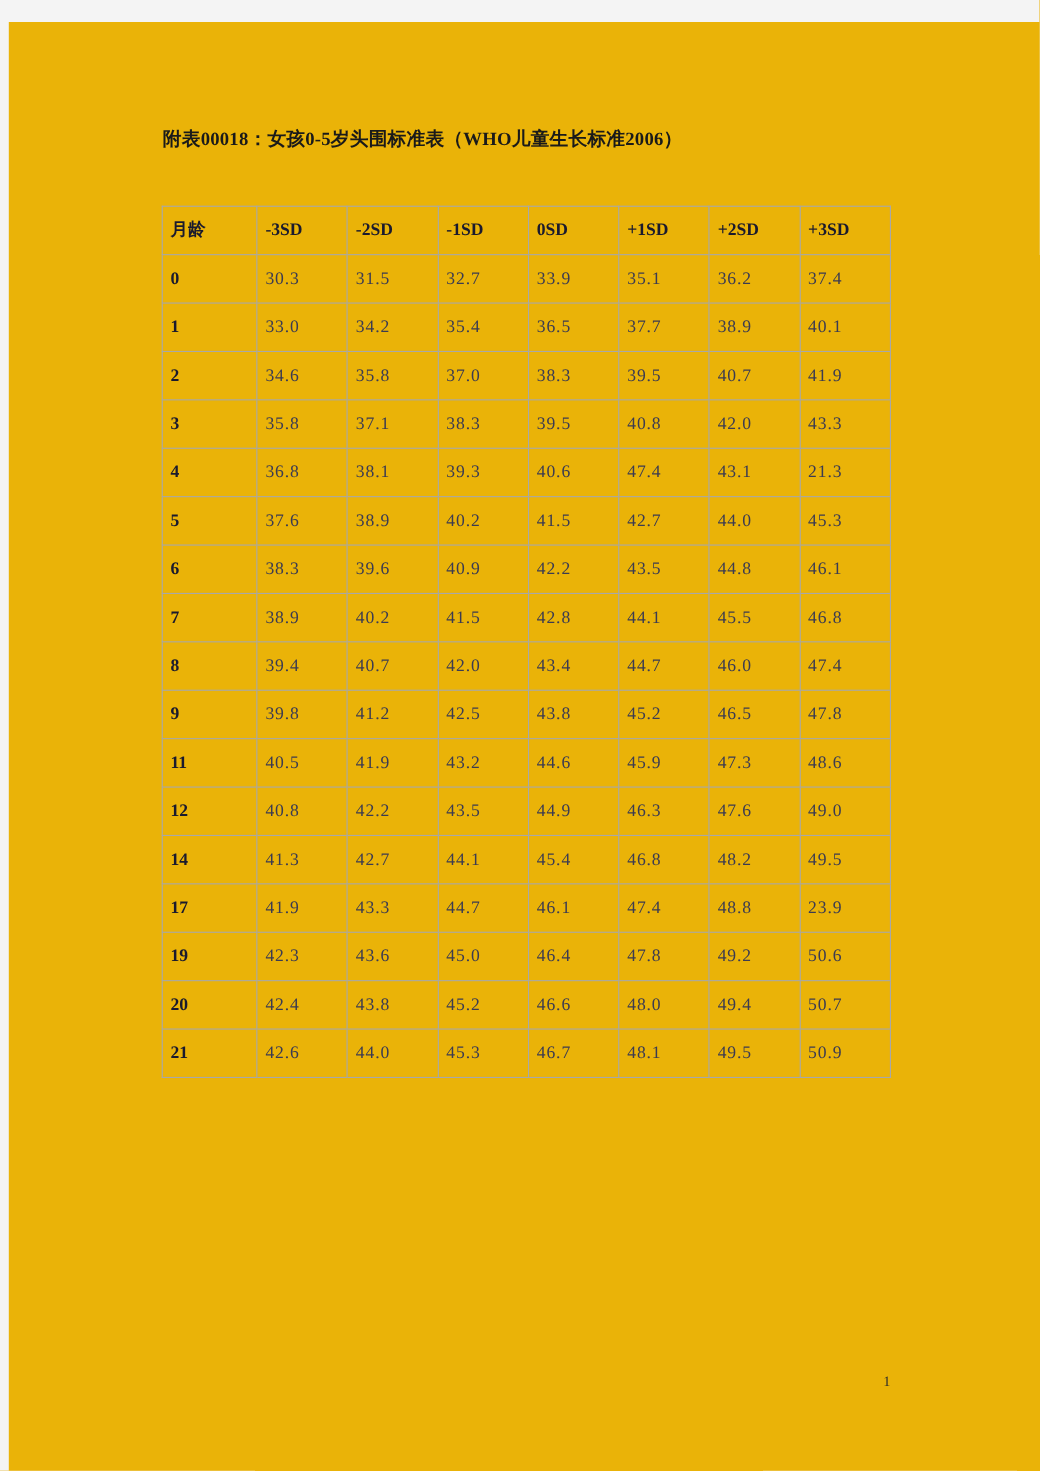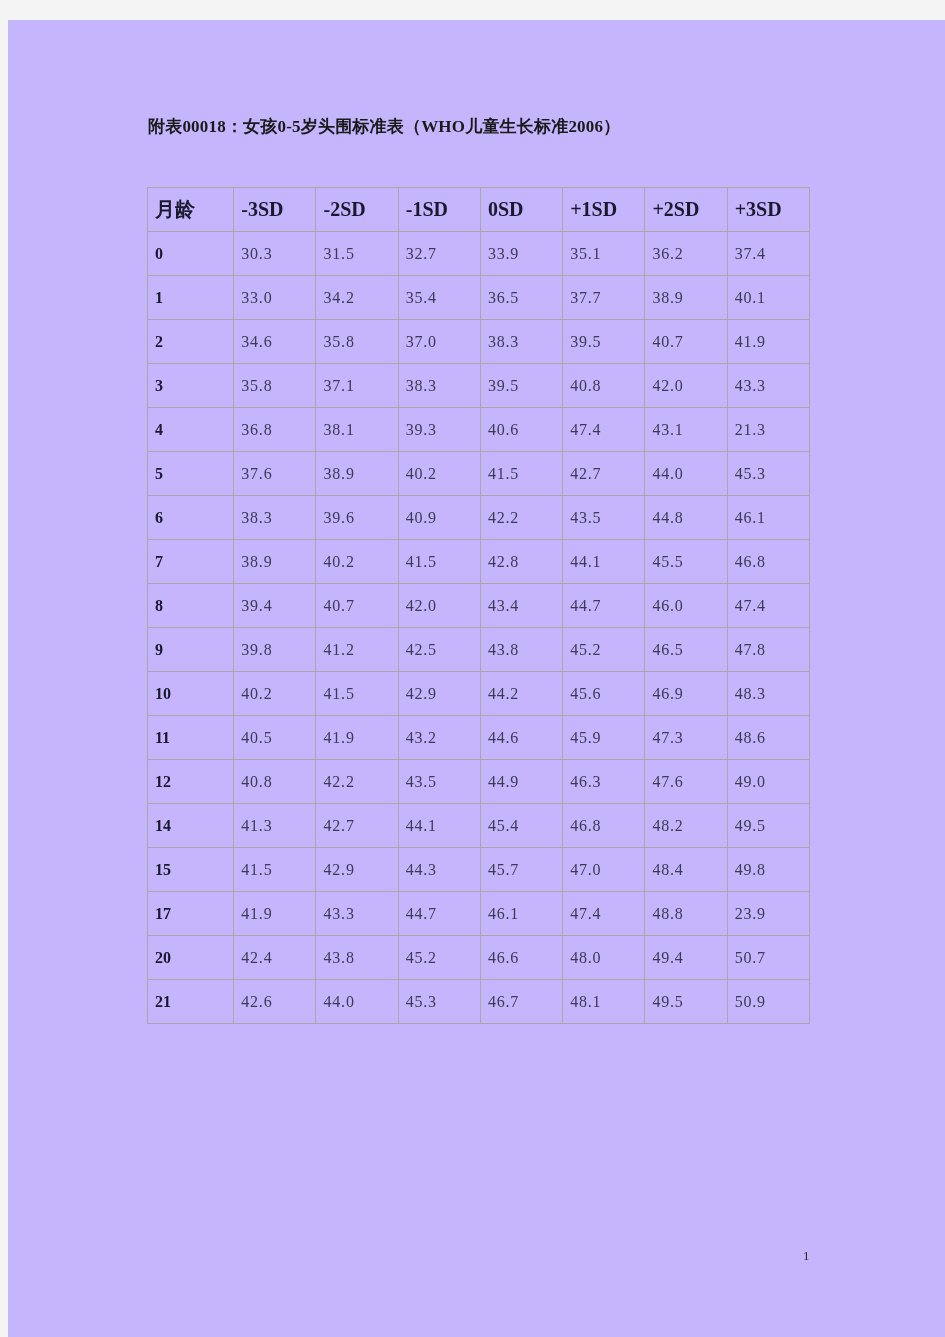--- a/index.html
+++ b/index.html
@@ -12,21 +12,21 @@
     background: #f4f4f4;
     font-family: "Liberation Serif", "DejaVu Serif", serif;
     overflow: hidden;
   }
   .page {
     position: absolute;
     left: 8px;
     top: 20px;
     width: 937px;
     height: 1317px;
-    background: #c4b5fd;
+    background: #eab308;
   }
   .doc-title {
     position: absolute;
     left: 140px;
     top: 95px;
     font-size: 17px;
     font-weight: bold;
     color: #1a1a1a;
     letter-spacing: 0.2px;
     white-space: nowrap;
@@ -50,21 +50,21 @@
     padding: 0 0 0 7px;
     text-align: left;
     vertical-align: middle;
     font-size: 16px;
     font-weight: normal;
     box-sizing: border-box;
   }
   table.sd-table thead th {
     font-weight: bold;
     color: #1a1a2e;
-    font-size: 20px;
+    font-size: 16px;
   }
   table.sd-table td.month-cell {
     font-weight: bold;
     color: #1a1a2e;
   }
   table.sd-table td.val-cell {
     color: #3b3b52;
     letter-spacing: 0.8px;
   }
   .page-number {
@@ -202,30 +202,20 @@
             <td class="month-cell">9</td>
             <td class="val-cell">39.8</td>
             <td class="val-cell">41.2</td>
             <td class="val-cell">42.5</td>
             <td class="val-cell">43.8</td>
             <td class="val-cell">45.2</td>
             <td class="val-cell">46.5</td>
             <td class="val-cell">47.8</td>
           </tr>
           <tr>
-            <td class="month-cell">10</td>
-            <td class="val-cell">40.2</td>
-            <td class="val-cell">41.5</td>
-            <td class="val-cell">42.9</td>
-            <td class="val-cell">44.2</td>
-            <td class="val-cell">45.6</td>
-            <td class="val-cell">46.9</td>
-            <td class="val-cell">48.3</td>
-          </tr>
-          <tr>
             <td class="month-cell">11</td>
             <td class="val-cell">40.5</td>
             <td class="val-cell">41.9</td>
             <td class="val-cell">43.2</td>
             <td class="val-cell">44.6</td>
             <td class="val-cell">45.9</td>
             <td class="val-cell">47.3</td>
             <td class="val-cell">48.6</td>
           </tr>
           <tr>
@@ -242,40 +232,40 @@
             <td class="month-cell">14</td>
             <td class="val-cell">41.3</td>
             <td class="val-cell">42.7</td>
             <td class="val-cell">44.1</td>
             <td class="val-cell">45.4</td>
             <td class="val-cell">46.8</td>
             <td class="val-cell">48.2</td>
             <td class="val-cell">49.5</td>
           </tr>
           <tr>
-            <td class="month-cell">15</td>
-            <td class="val-cell">41.5</td>
-            <td class="val-cell">42.9</td>
-            <td class="val-cell">44.3</td>
-            <td class="val-cell">45.7</td>
-            <td class="val-cell">47.0</td>
-            <td class="val-cell">48.4</td>
-            <td class="val-cell">49.8</td>
-          </tr>
-          <tr>
             <td class="month-cell">17</td>
             <td class="val-cell">41.9</td>
             <td class="val-cell">43.3</td>
             <td class="val-cell">44.7</td>
             <td class="val-cell">46.1</td>
             <td class="val-cell">47.4</td>
             <td class="val-cell">48.8</td>
             <td class="val-cell">23.9</td>
           </tr>
           <tr>
+            <td class="month-cell">19</td>
+            <td class="val-cell">42.3</td>
+            <td class="val-cell">43.6</td>
+            <td class="val-cell">45.0</td>
+            <td class="val-cell">46.4</td>
+            <td class="val-cell">47.8</td>
+            <td class="val-cell">49.2</td>
+            <td class="val-cell">50.6</td>
+          </tr>
+          <tr>
             <td class="month-cell">20</td>
             <td class="val-cell">42.4</td>
             <td class="val-cell">43.8</td>
             <td class="val-cell">45.2</td>
             <td class="val-cell">46.6</td>
             <td class="val-cell">48.0</td>
             <td class="val-cell">49.4</td>
             <td class="val-cell">50.7</td>
           </tr>
           <tr>

